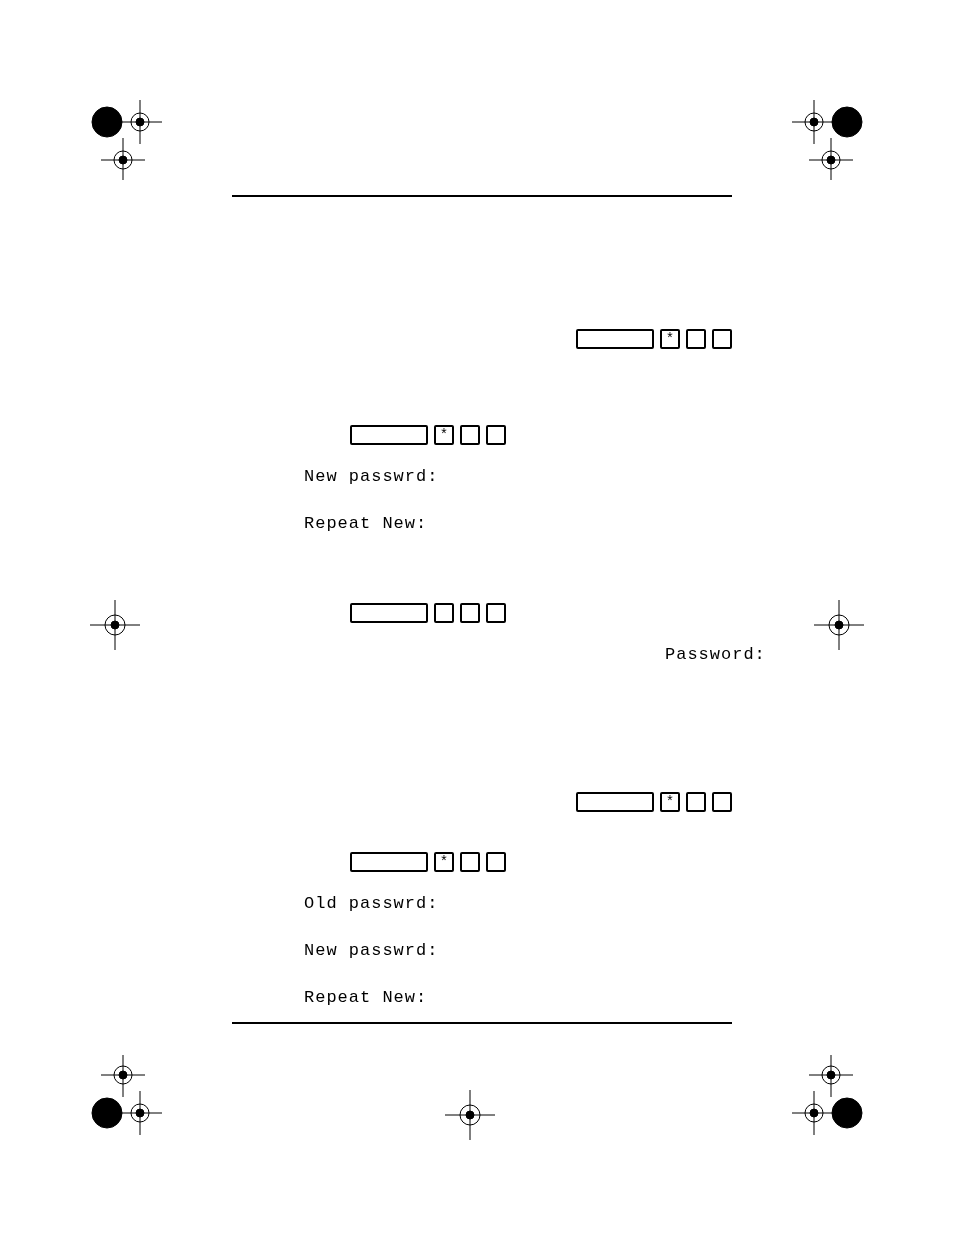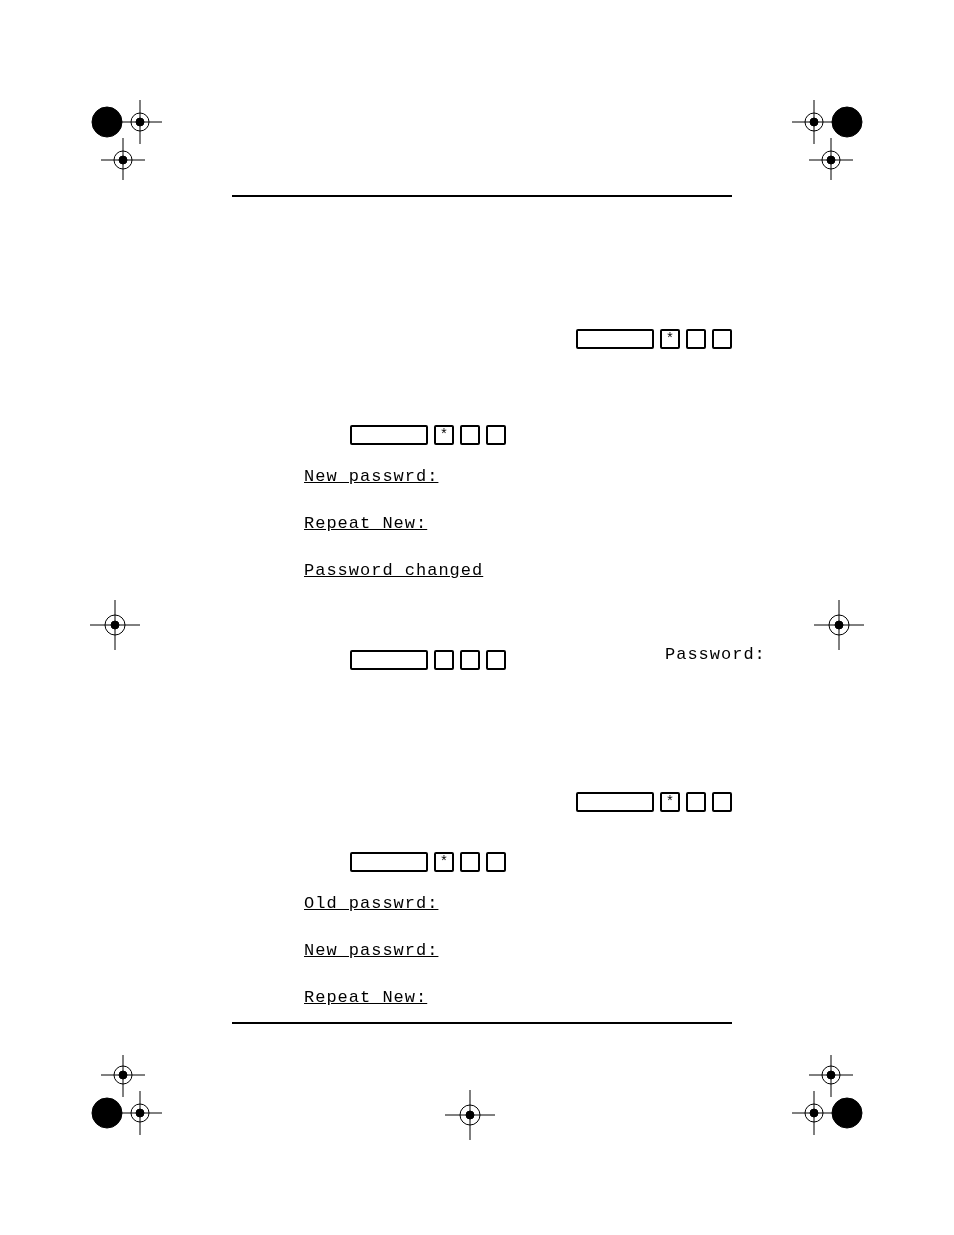--- a/index.html
+++ b/index.html
@@ -77,21 +77,20 @@
     font-family: "Courier New", monospace;
     letter-spacing: 1px;
     font-size: 17px;
     color: #000;
     margin-left: 40px;
   }
   .lcd-label {
     margin-left: 72px;
     margin-top: 20px;
     margin-bottom: 28px;
-    text-decoration: underline;
   }
   .boxline {
     display: inline-flex;
     align-items: center;
     gap: 6px;
   }
   .rectbox {
     display: inline-block;
     border: 2px solid #000;
     box-sizing: border-box;
@@ -245,21 +244,20 @@
         <span class="rectbox rect-wide"></span>
         <span class="rectbox rect-sq star">
             <span>*</span>
           </span>
         <span class="rectbox rect-sq"></span>
         <span class="rectbox rect-sq"></span>
       </span>
     </div>
     <div class="lcd lcd-label">New passwrd:</div>
     <div class="lcd lcd-label">Repeat New:</div>
-    <div class="lcd lcd-label">Password changed</div>
 
     <div class="spacer-40"></div>
 
     <div class="row row-left">
       <span class="boxline">
         <span class="rectbox rect-wide"></span>
         <span class="rectbox rect-sq"></span>
         <span class="rectbox rect-sq"></span>
         <span class="rectbox rect-sq"></span>
       </span>

